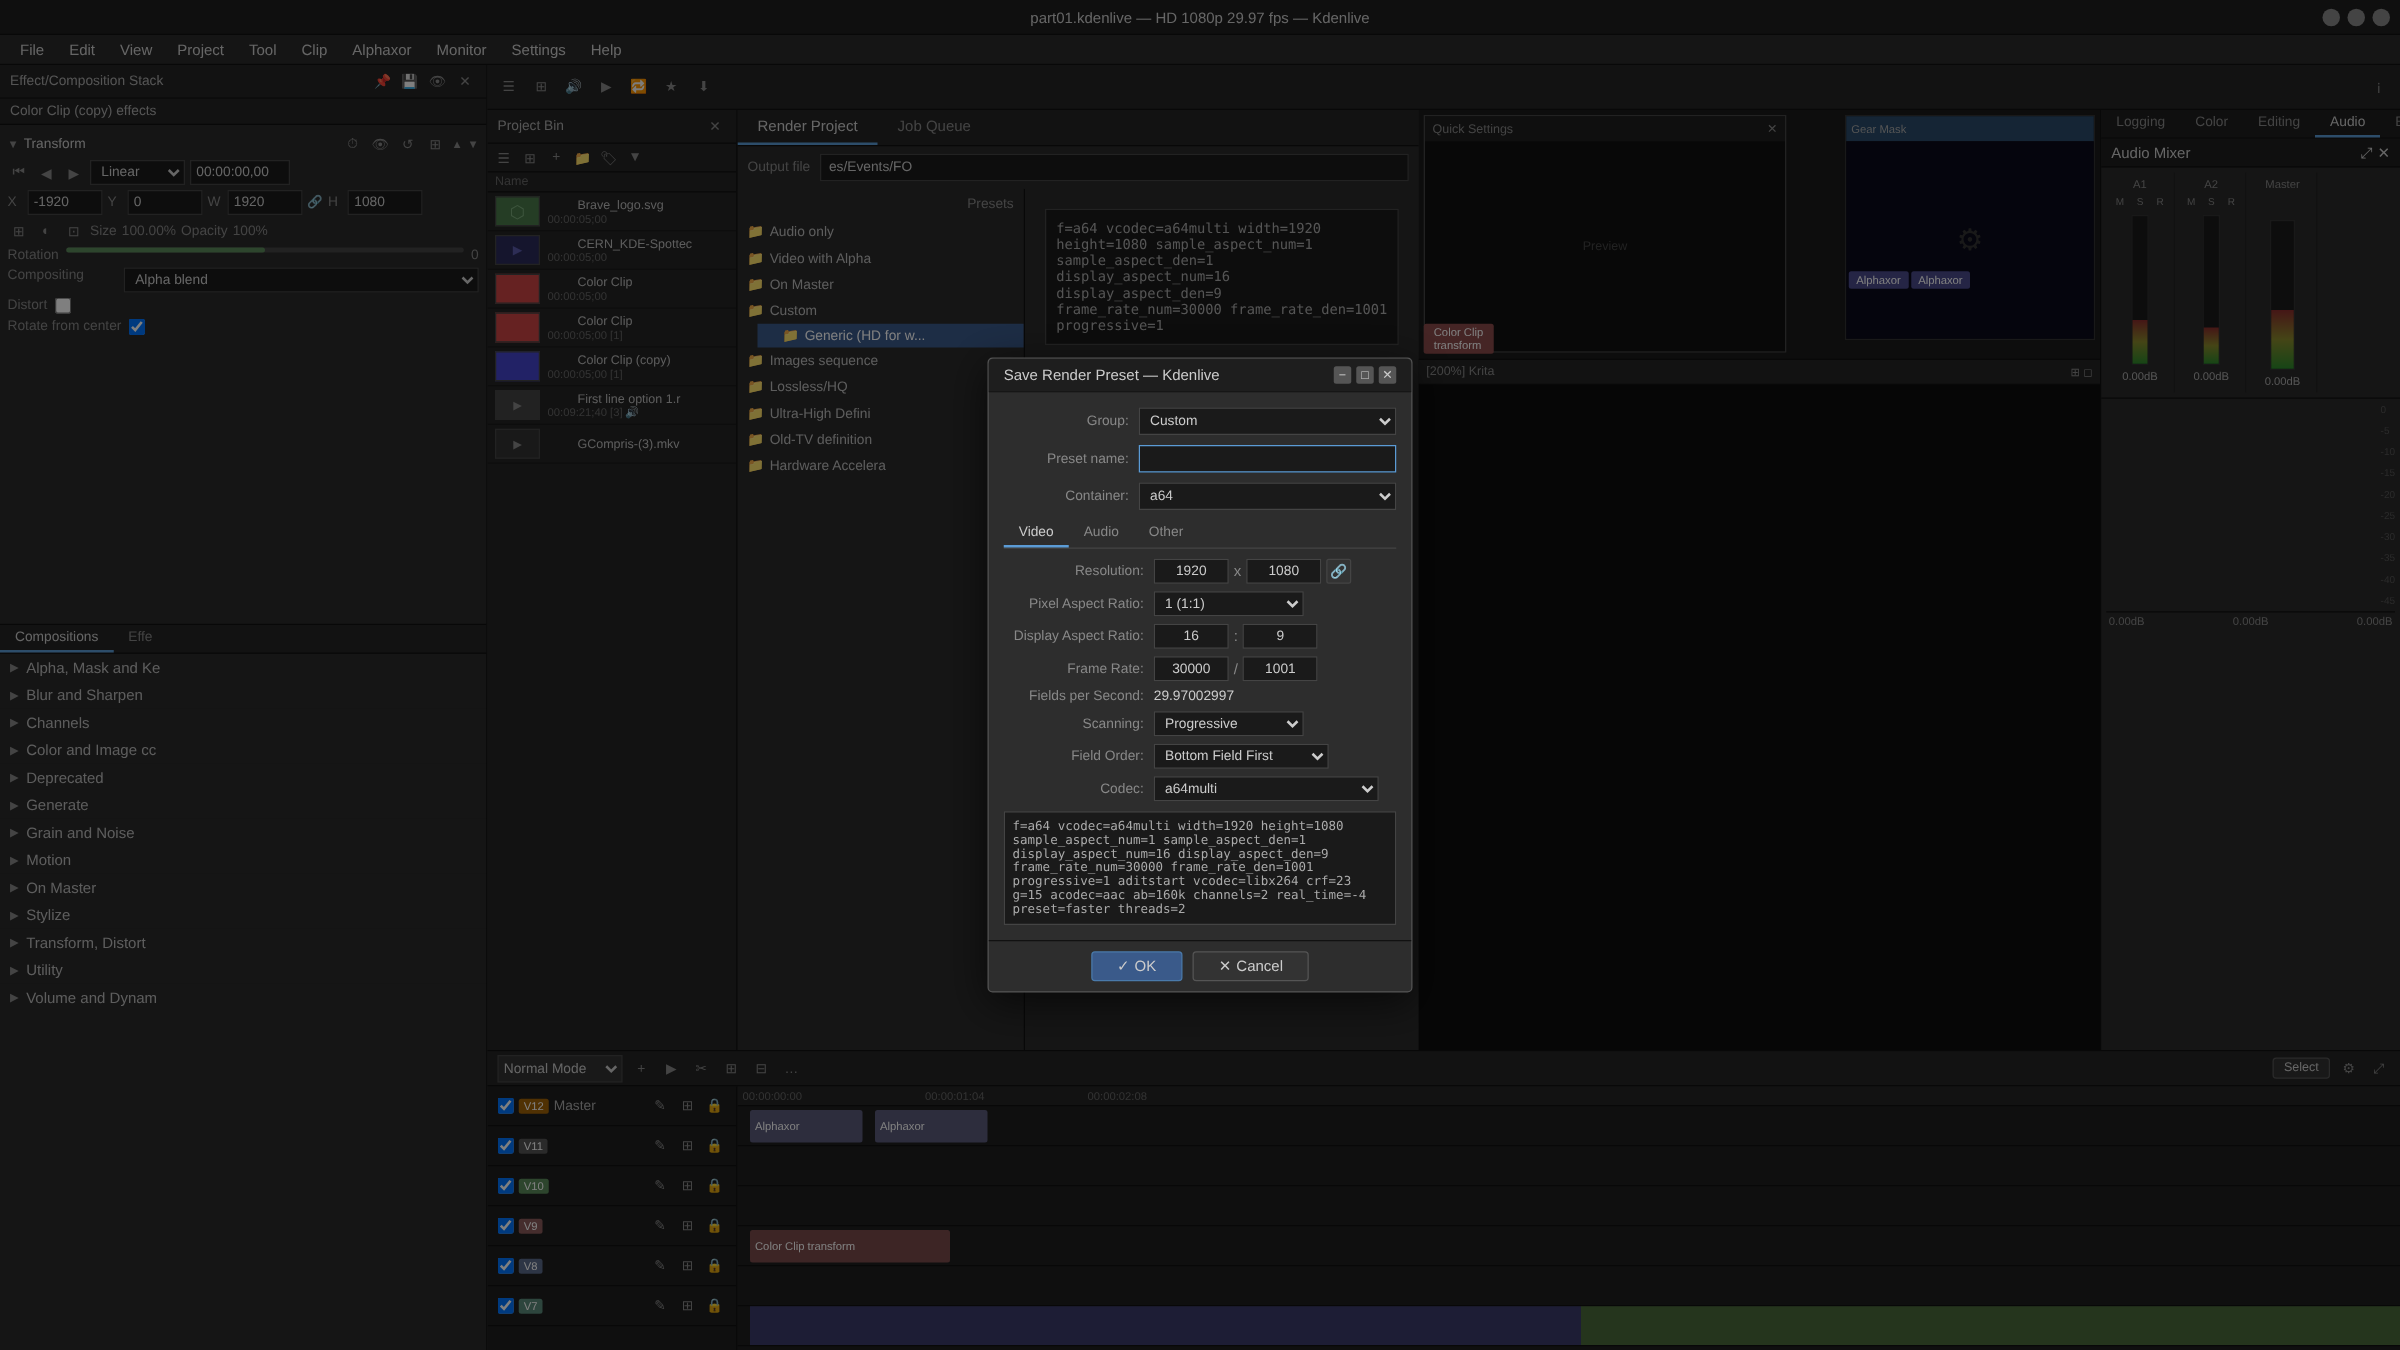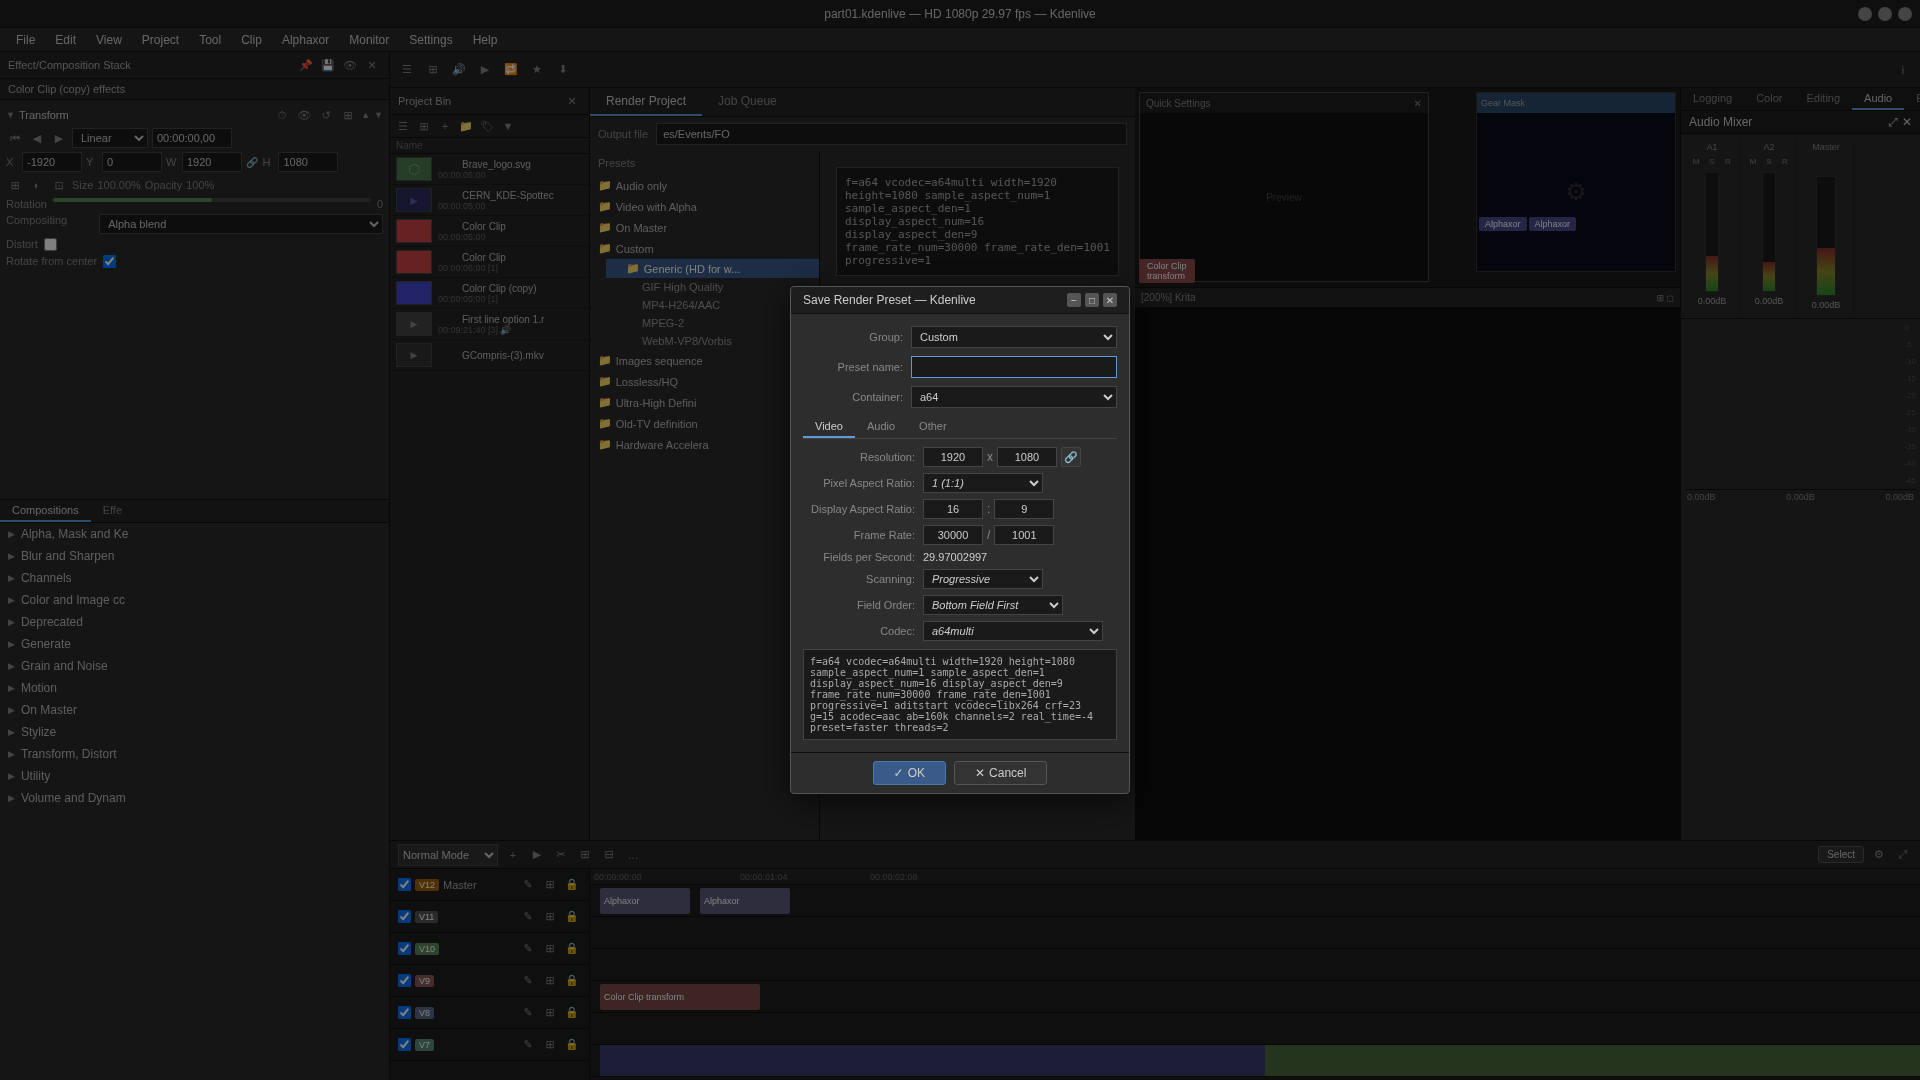--- a/index.html
+++ b/index.html
@@ -254,20 +254,21 @@
       width: 230px;
       border-right: 1px solid #111;
       overflow-y: auto;
       background: #2b2b2b;
     }
 
     .presets-header {
       padding: 6px 8px;
       color: #888;
       font-size: 11px;
+      text-align: right;
     }
 
     .preset-group-header {
       padding: 4px 8px;
       cursor: pointer;
       color: #bbb;
       font-size: 11px;
       display: flex;
       align-items: center;
       gap: 4px;
@@ -605,21 +606,20 @@
       text-align: center;
     }
 
     .aspect-select {
       background: #1a1a1a;
       border: 1px solid #444;
       color: #ccc;
       padding: 2px 4px;
       font-size: 11px;
       height: 20px;
-      font-style: italic;
     }
 
     .fps-row {
       display: flex;
       align-items: center;
       gap: 4px;
     }
 
     .codec-area {
       background: #1a1a1a;
@@ -1060,26 +1060,20 @@
               <span>On Master</span>
             </div>
             <div class="preset-group-header">
               <span>📁</span>
               <span>Custom</span>
             </div>
             <div style="padding-left:16px;">
               <div class="preset-item selected">
                 <span>📁</span>
                 <span>Generic (HD for w...</span>
-              </div>
-              <div style="padding-left:16px;">
-                <div class="preset-item">GIF High Quality</div>
-                <div class="preset-item">MP4-H264/AAC</div>
-                <div class="preset-item">MPEG-2</div>
-                <div class="preset-item">WebM-VP8/Vorbis</div>
               </div>
             </div>
             <div class="preset-group-header">
               <span>📁</span>
               <span>Images sequence</span>
             </div>
             <div class="preset-group-header">
               <span>📁</span>
               <span>Lossless/HQ</span>
             </div>

